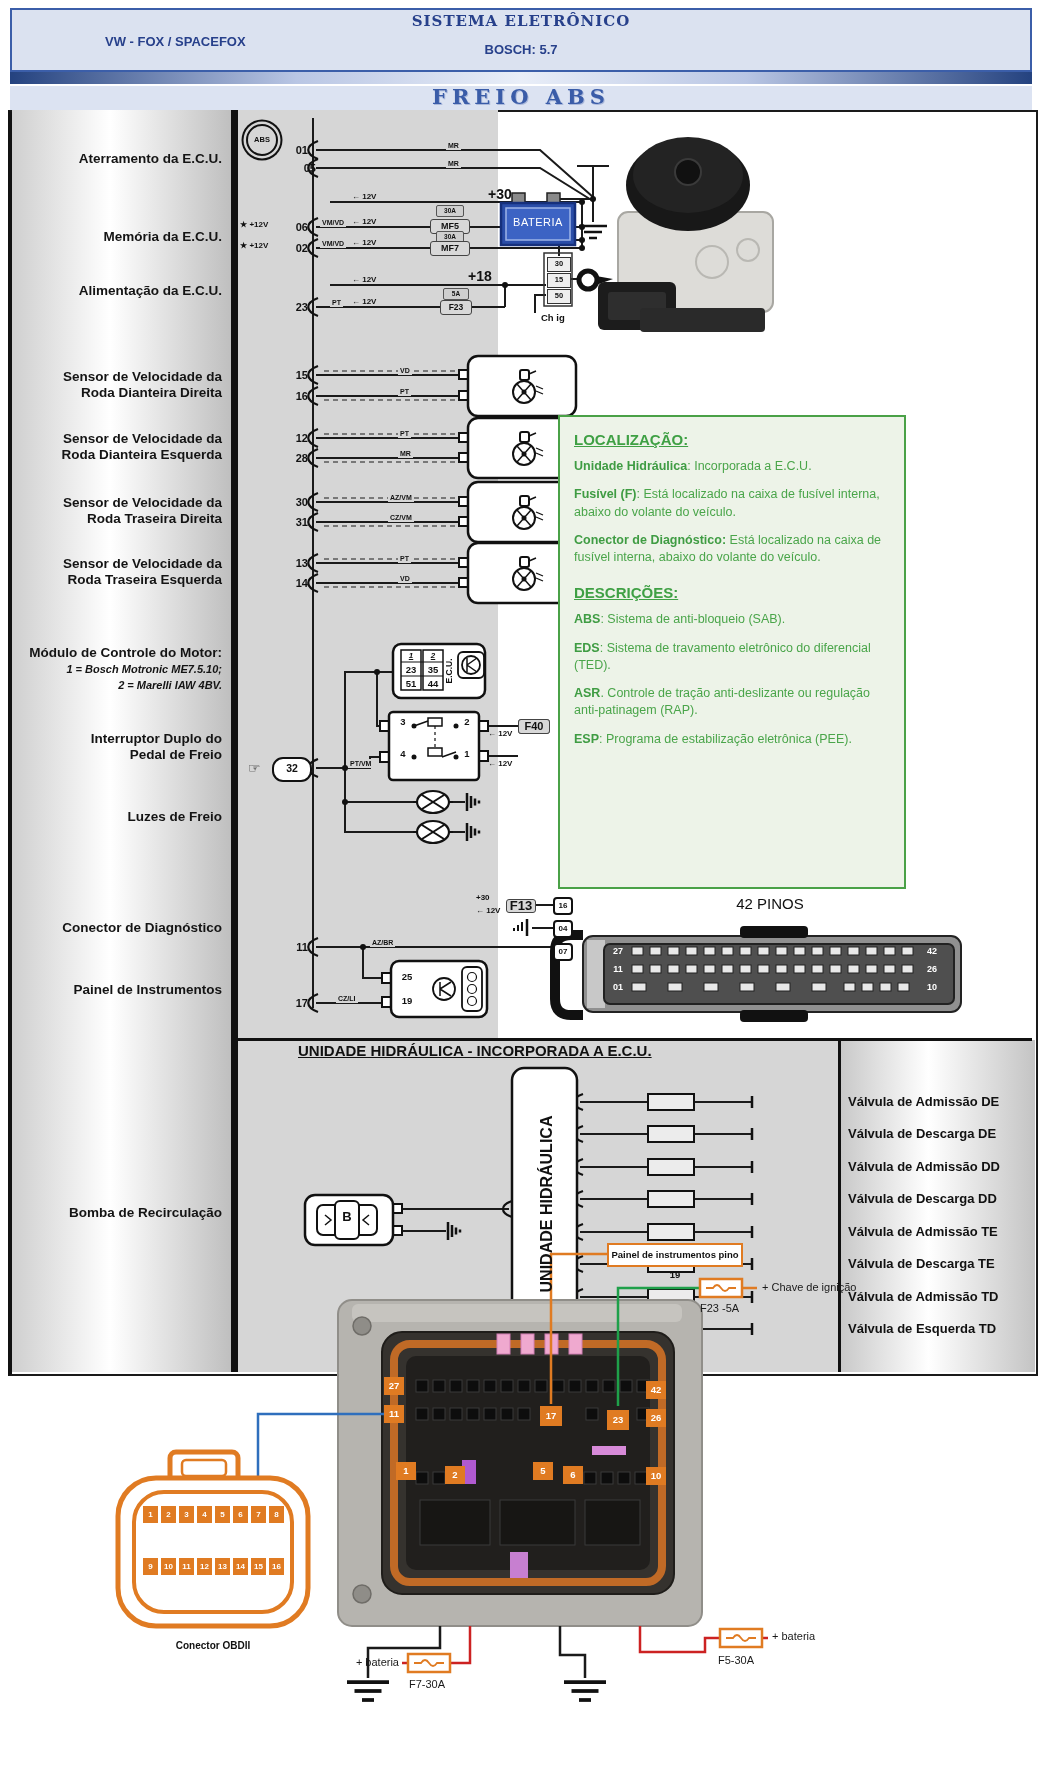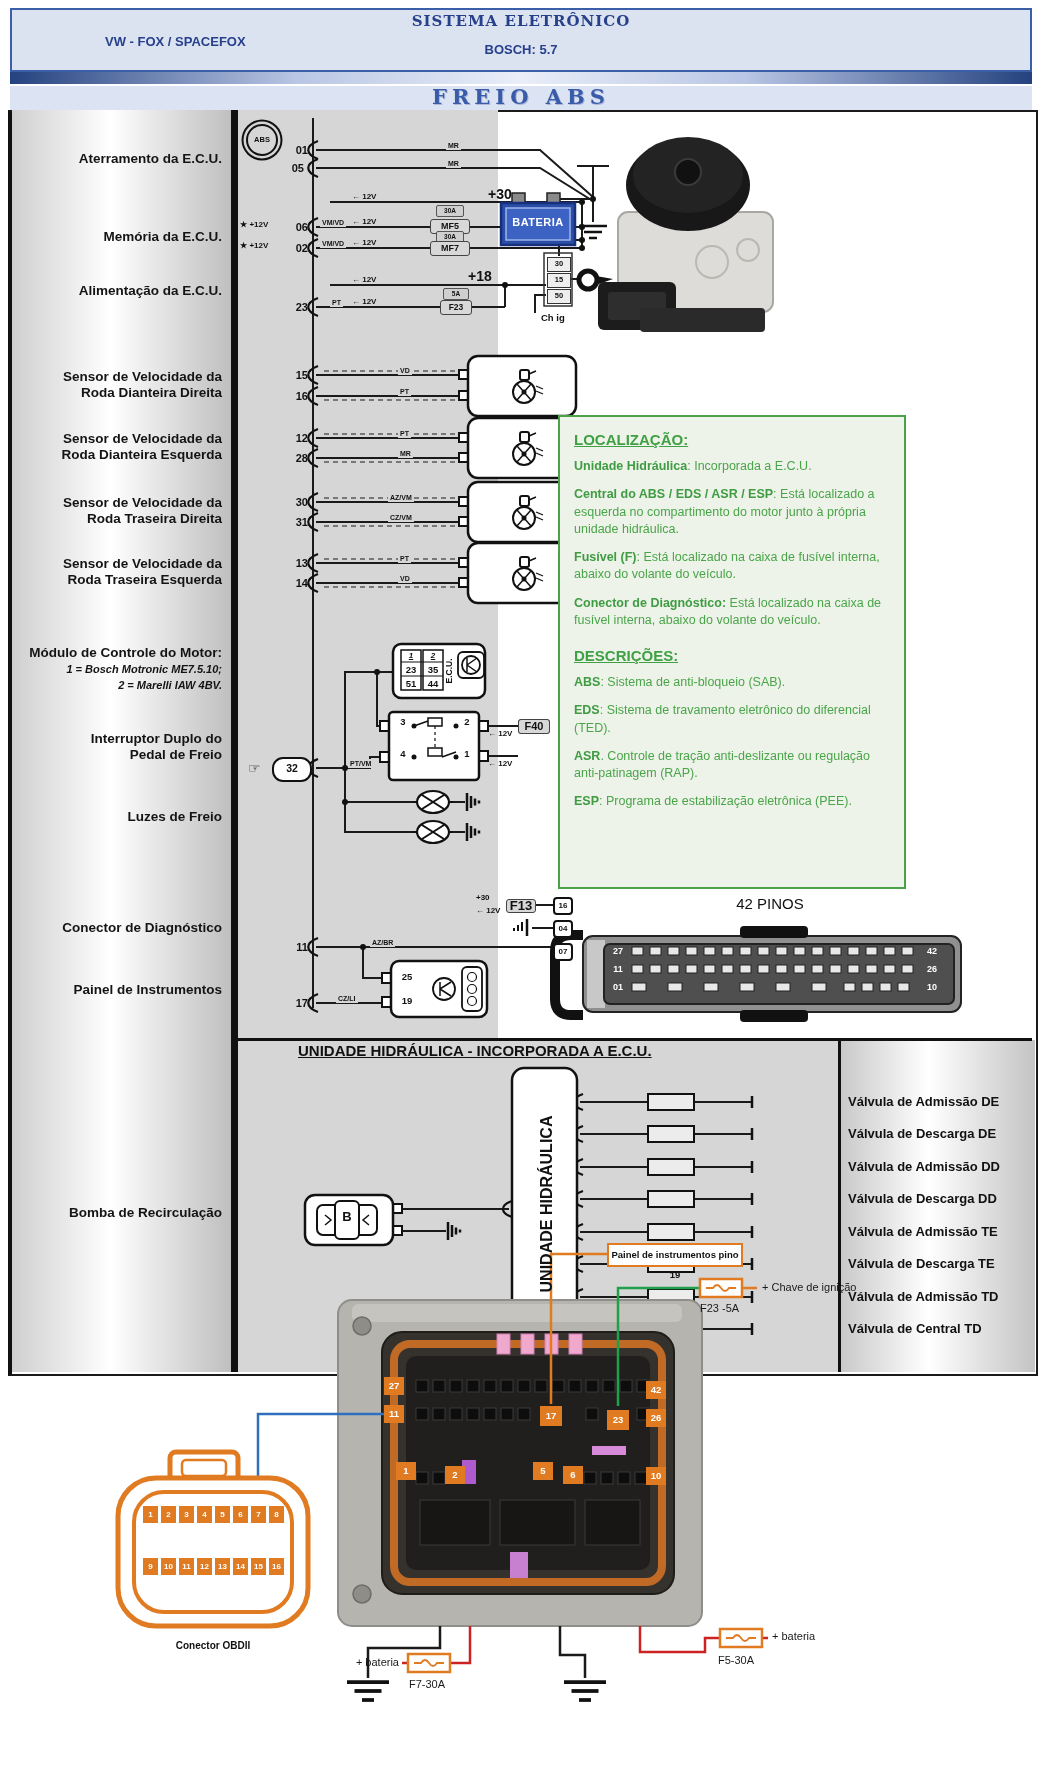--- a/index.html
+++ b/index.html
@@ -516,21 +516,21 @@
 <div class="al ll" style="top:982px">
     <span>Painel de Instrumentos</span>
   </div>
 <div class="al ll" style="top:1205px">
     <span>Bomba de Recirculação</span>
   </div>
 
 <div class="al abs" style="left:246px;top:124px;width:28px;height:28px">ABS</div>
 
 <div class="al pn" style="left:284px;top:144px">01</div>
-<div class="al pn" style="left:280px;top:162px">05</div>
+<div class="al pn" style="left:292px;top:162px">05</div>
 <div class="al pn" style="left:284px;top:221px">06</div>
 <div class="al pn" style="left:284px;top:242px">02</div>
 <div class="al pn" style="left:284px;top:301px">23</div>
 <div class="al pn" style="left:284px;top:369px">15</div>
 <div class="al pn" style="left:284px;top:390px">16</div>
 <div class="al pn" style="left:284px;top:432px">12</div>
 <div class="al pn" style="left:284px;top:452px">28</div>
 <div class="al pn" style="left:284px;top:496px">30</div>
 <div class="al pn" style="left:284px;top:516px">31</div>
 <div class="al pn" style="left:284px;top:557px">13</div>
@@ -575,21 +575,21 @@
 <div class="al tag" style="left:436px;top:205px;width:26px;height:10px">30A</div>
 <div class="al fu" style="left:430px;top:219px;width:38px;height:13px">MF5</div>
 <div class="al tag" style="left:436px;top:231px;width:26px;height:10px">30A</div>
 <div class="al fu" style="left:430px;top:241px;width:38px;height:13px">MF7</div>
 <div class="al tag" style="left:443px;top:288px;width:24px;height:10px">5A</div>
 <div class="al fu" style="left:440px;top:300px;width:30px;height:13px;font-size:8.5px">F23</div>
 <div class="al fu" style="left:518px;top:719px;width:30px;height:13px;font-size:7.5px">F38</div>
 <div class="al fu" style="left:518px;top:719px;width:30px;height:13px;font-size:11px">F40</div>
 <div class="al fu" style="left:506px;top:899px;width:28px;height:12px;font-size:13px">F13</div>
 
-<div class="al" style="left:506px;top:216px;width:64px;text-align:center;color:#fff;font-weight:bold;font-size:11px;letter-spacing:.5px">BATERIA</div>
+<div class="al" style="left:506px;top:216px;width:64px;text-align:center;color:#fff;font-weight:normal;font-size:11px;letter-spacing:.5px">BATERIA</div>
 <div class="al ip" style="left:547px;top:257px;width:22px;height:13px">30</div>
 <div class="al ip" style="left:547px;top:273px;width:22px;height:13px">15</div>
 <div class="al ip" style="left:547px;top:289px;width:22px;height:13px">50</div>
 <div class="al" style="left:541px;top:312px;font-weight:bold;font-size:9.5px">Ch ig</div>
 
 <div class="al mh" style="left:401px;top:651px;width:20px">1</div>
 <div class="al mh" style="left:423px;top:651px;width:20px">2</div>
 <div class="al mc" style="left:401px;top:664px;width:20px">23</div>
 <div class="al mc" style="left:423px;top:664px;width:20px">35</div>
 <div class="al mc" style="left:401px;top:678px;width:20px">51</div>
@@ -611,40 +611,39 @@
 <div class="al w42" style="left:608px;top:946px;width:20px">27</div>
 <div class="al w42" style="left:608px;top:964px;width:20px">11</div>
 <div class="al w42" style="left:608px;top:982px;width:20px">01</div>
 <div class="al w42" style="left:920px;top:946px;width:24px">42</div>
 <div class="al w42" style="left:920px;top:964px;width:24px">26</div>
 <div class="al w42" style="left:920px;top:982px;width:24px">10</div>
 
 <div class="al gbox">
   <h3>LOCALIZAÇÃO:</h3>
   <p><b>Unidade Hidráulica</b><span>: Incorporada a E.C.U.</span></p>
-  <p><b>Central do ABS / EDS / ASR / ESP</b><span>: Está localizado a esquerda no compartimento do motor junto à própria unidade hidráulica.</span></p>
   <p><b>Fusível (F)</b><span>: Está localizado na caixa de fusível interna, abaixo do volante do veículo.</span></p>
   <p><b>Conector de Diagnóstico:</b><span> Está localizado na caixa de fusível interna, abaixo do volante do veículo.</span></p>
   <h3 style="margin-top:18px">DESCRIÇÕES:</h3>
   <p><b>ABS</b><span>: Sistema de anti-bloqueio (SAB).</span></p>
   <p><b>EDS</b><span>: Sistema de travamento eletrônico do diferencial (TED).</span></p>
   <p><b>ASR</b><span>. Controle de tração anti-deslizante ou regulação anti-patinagem (RAP).</span></p>
   <p><b>ESP</b><span>: Programa de estabilização eletrônica (PEE).</span></p>
 </div>
 
 <div class="al sect" style="left:298px;top:1042px;width:390px">UNIDADE HIDRÁULICA - INCORPORADA A E.C.U.</div>
 <div class="al" style="left:335px;top:1209px;width:24px;text-align:center;font-weight:bold;font-size:13px">B</div>
 <div class="al vl" style="left:848px;top:1094px">Válvula de Admissão DE</div>
 <div class="al vl" style="left:848px;top:1126px">Válvula de Descarga DE</div>
 <div class="al vl" style="left:848px;top:1159px">Válvula de Admissão DD</div>
 <div class="al vl" style="left:848px;top:1191px">Válvula de Descarga DD</div>
 <div class="al vl" style="left:848px;top:1224px">Válvula de Admissão TE</div>
 <div class="al vl" style="left:848px;top:1256px">Válvula de Descarga TE</div>
 <div class="al vl" style="left:848px;top:1289px">Válvula de Admissão TD</div>
-<div class="al vl" style="left:848px;top:1321px">Válvula de Central TD</div>
+<div class="al vl" style="left:848px;top:1321px">Válvula de Esquerda TD</div>
 
 <div class="al" style="left:607px;top:1243px;width:132px;height:20px;border:2px solid #e07b22;background:#fff;text-align:center;font-weight:bold;font-size:9.5px;line-height:20px">Painel de instrumentos pino 19</div>
 <div class="al bt" style="left:762px;top:1281px">+ Chave de ignição</div>
 <div class="al bt" style="left:700px;top:1302px">F23 -5A</div>
 <div class="al bt" style="left:333px;top:1656px;width:66px;text-align:right">+ bateria</div>
 <div class="al bt" style="left:409px;top:1678px">F7-30A</div>
 <div class="al bt" style="left:772px;top:1630px">+ bateria</div>
 <div class="al bt" style="left:718px;top:1654px">F5-30A</div>
 <div class="al" style="left:147px;top:1640px;width:132px;text-align:center;font-weight:bold;font-size:10px">Conector OBDII</div>
 

